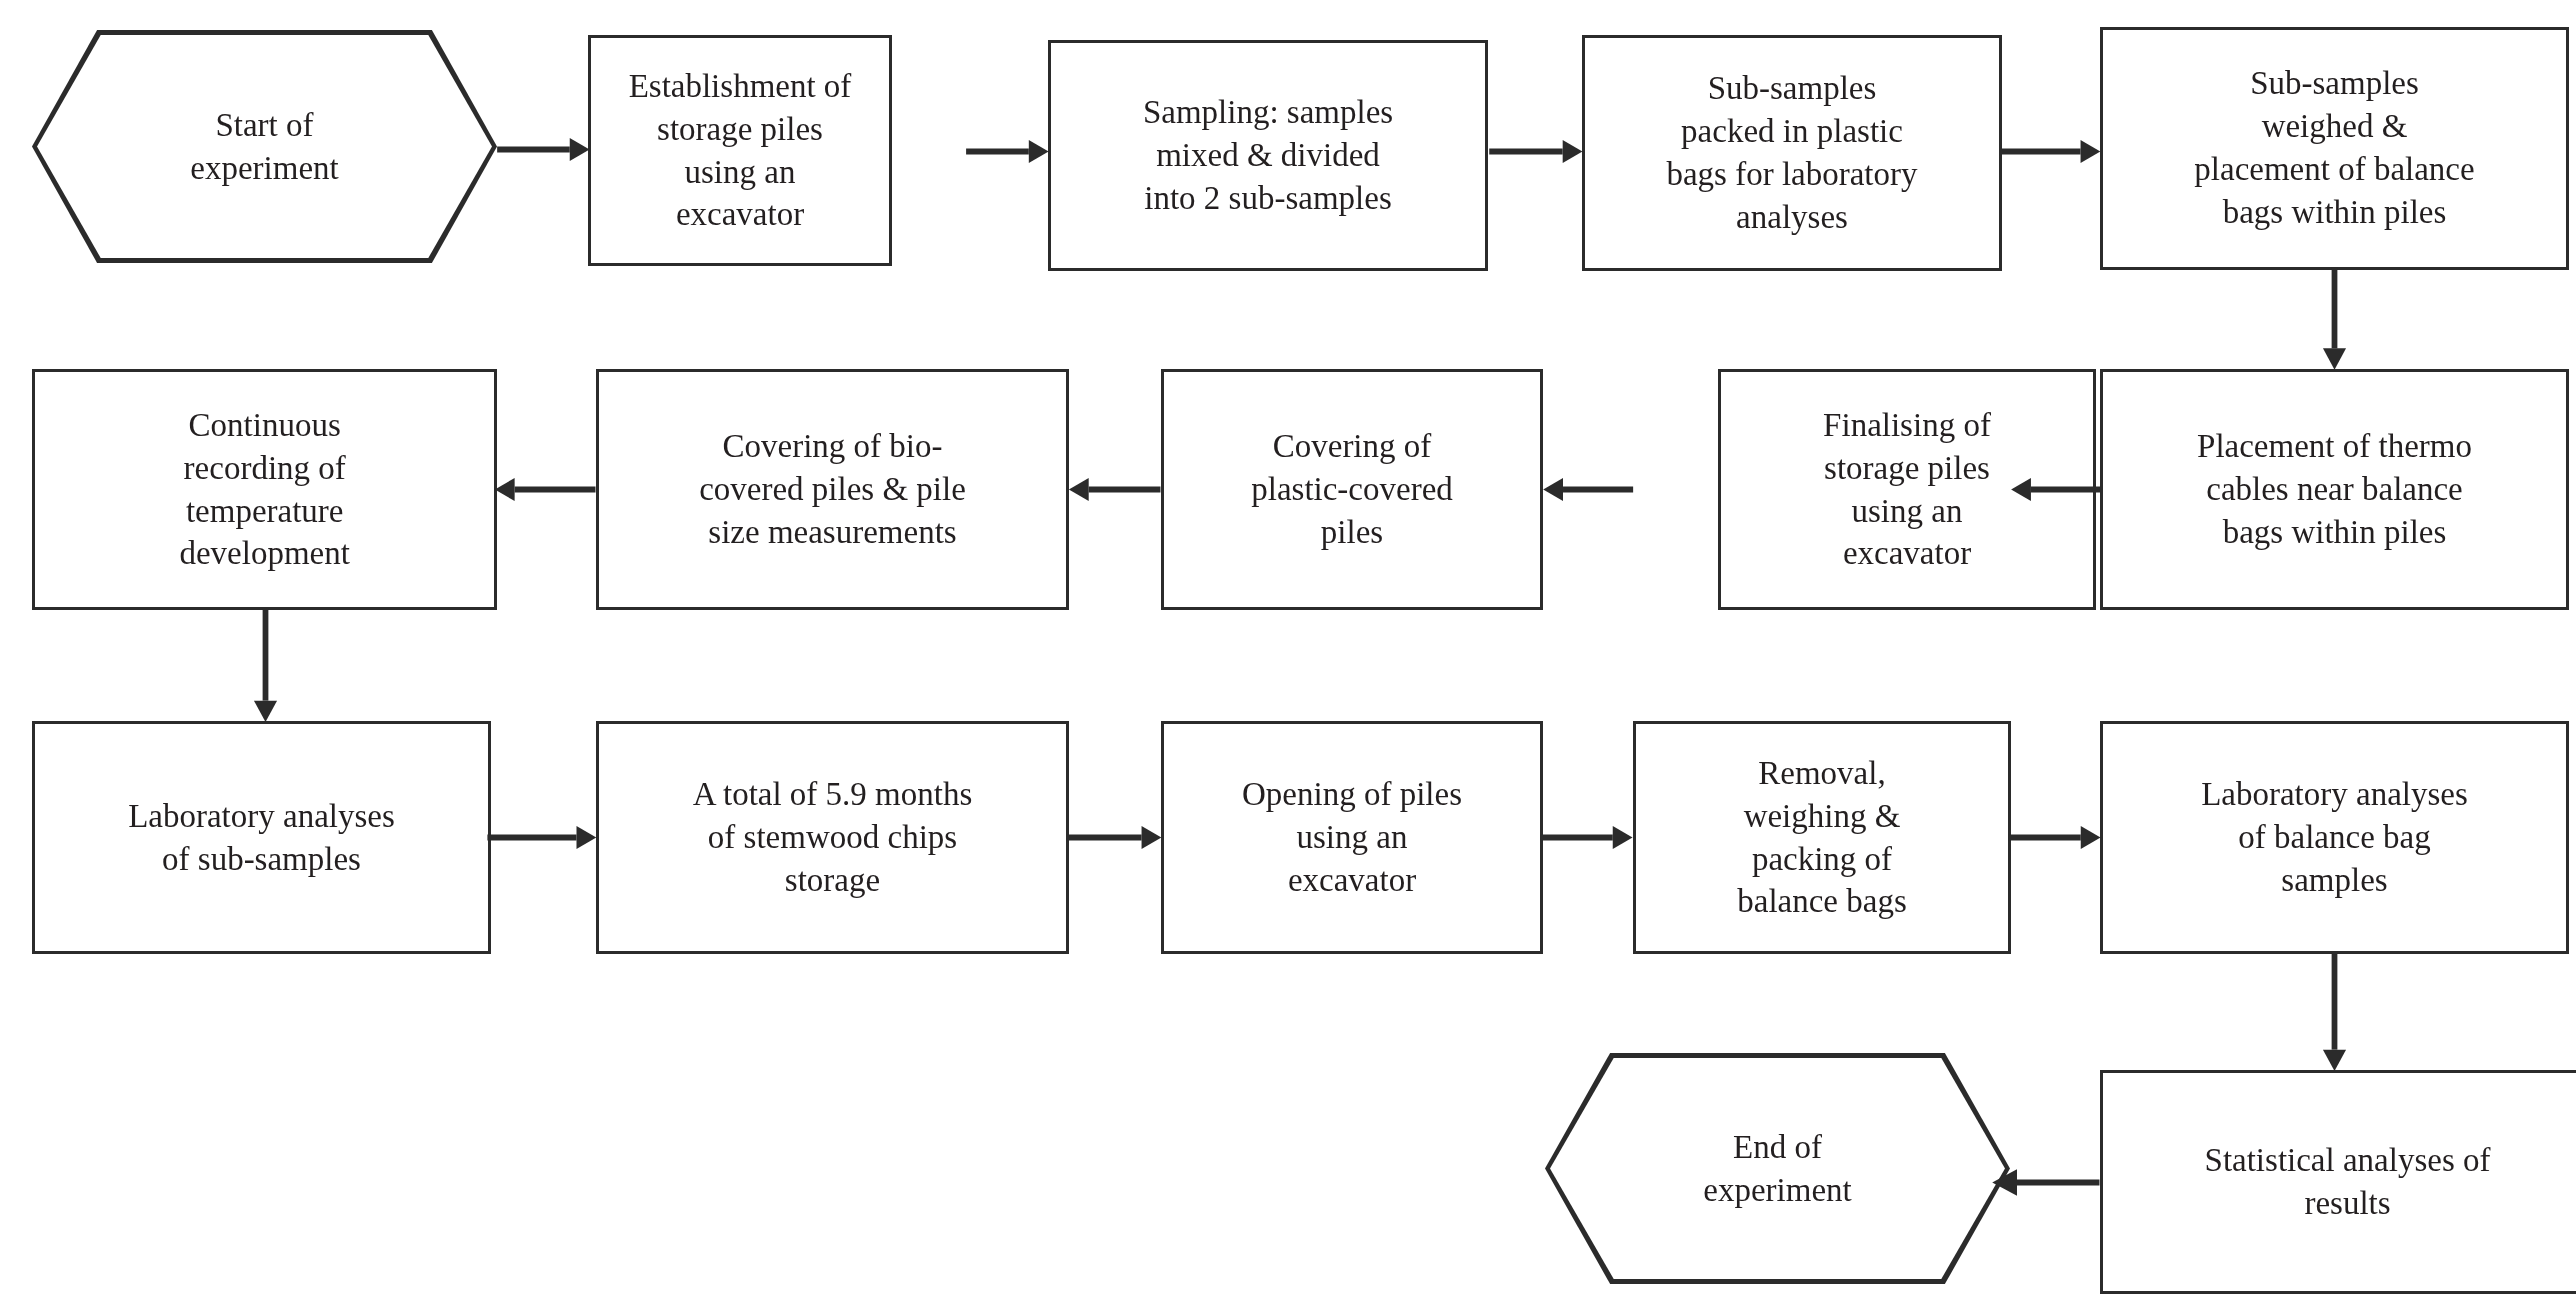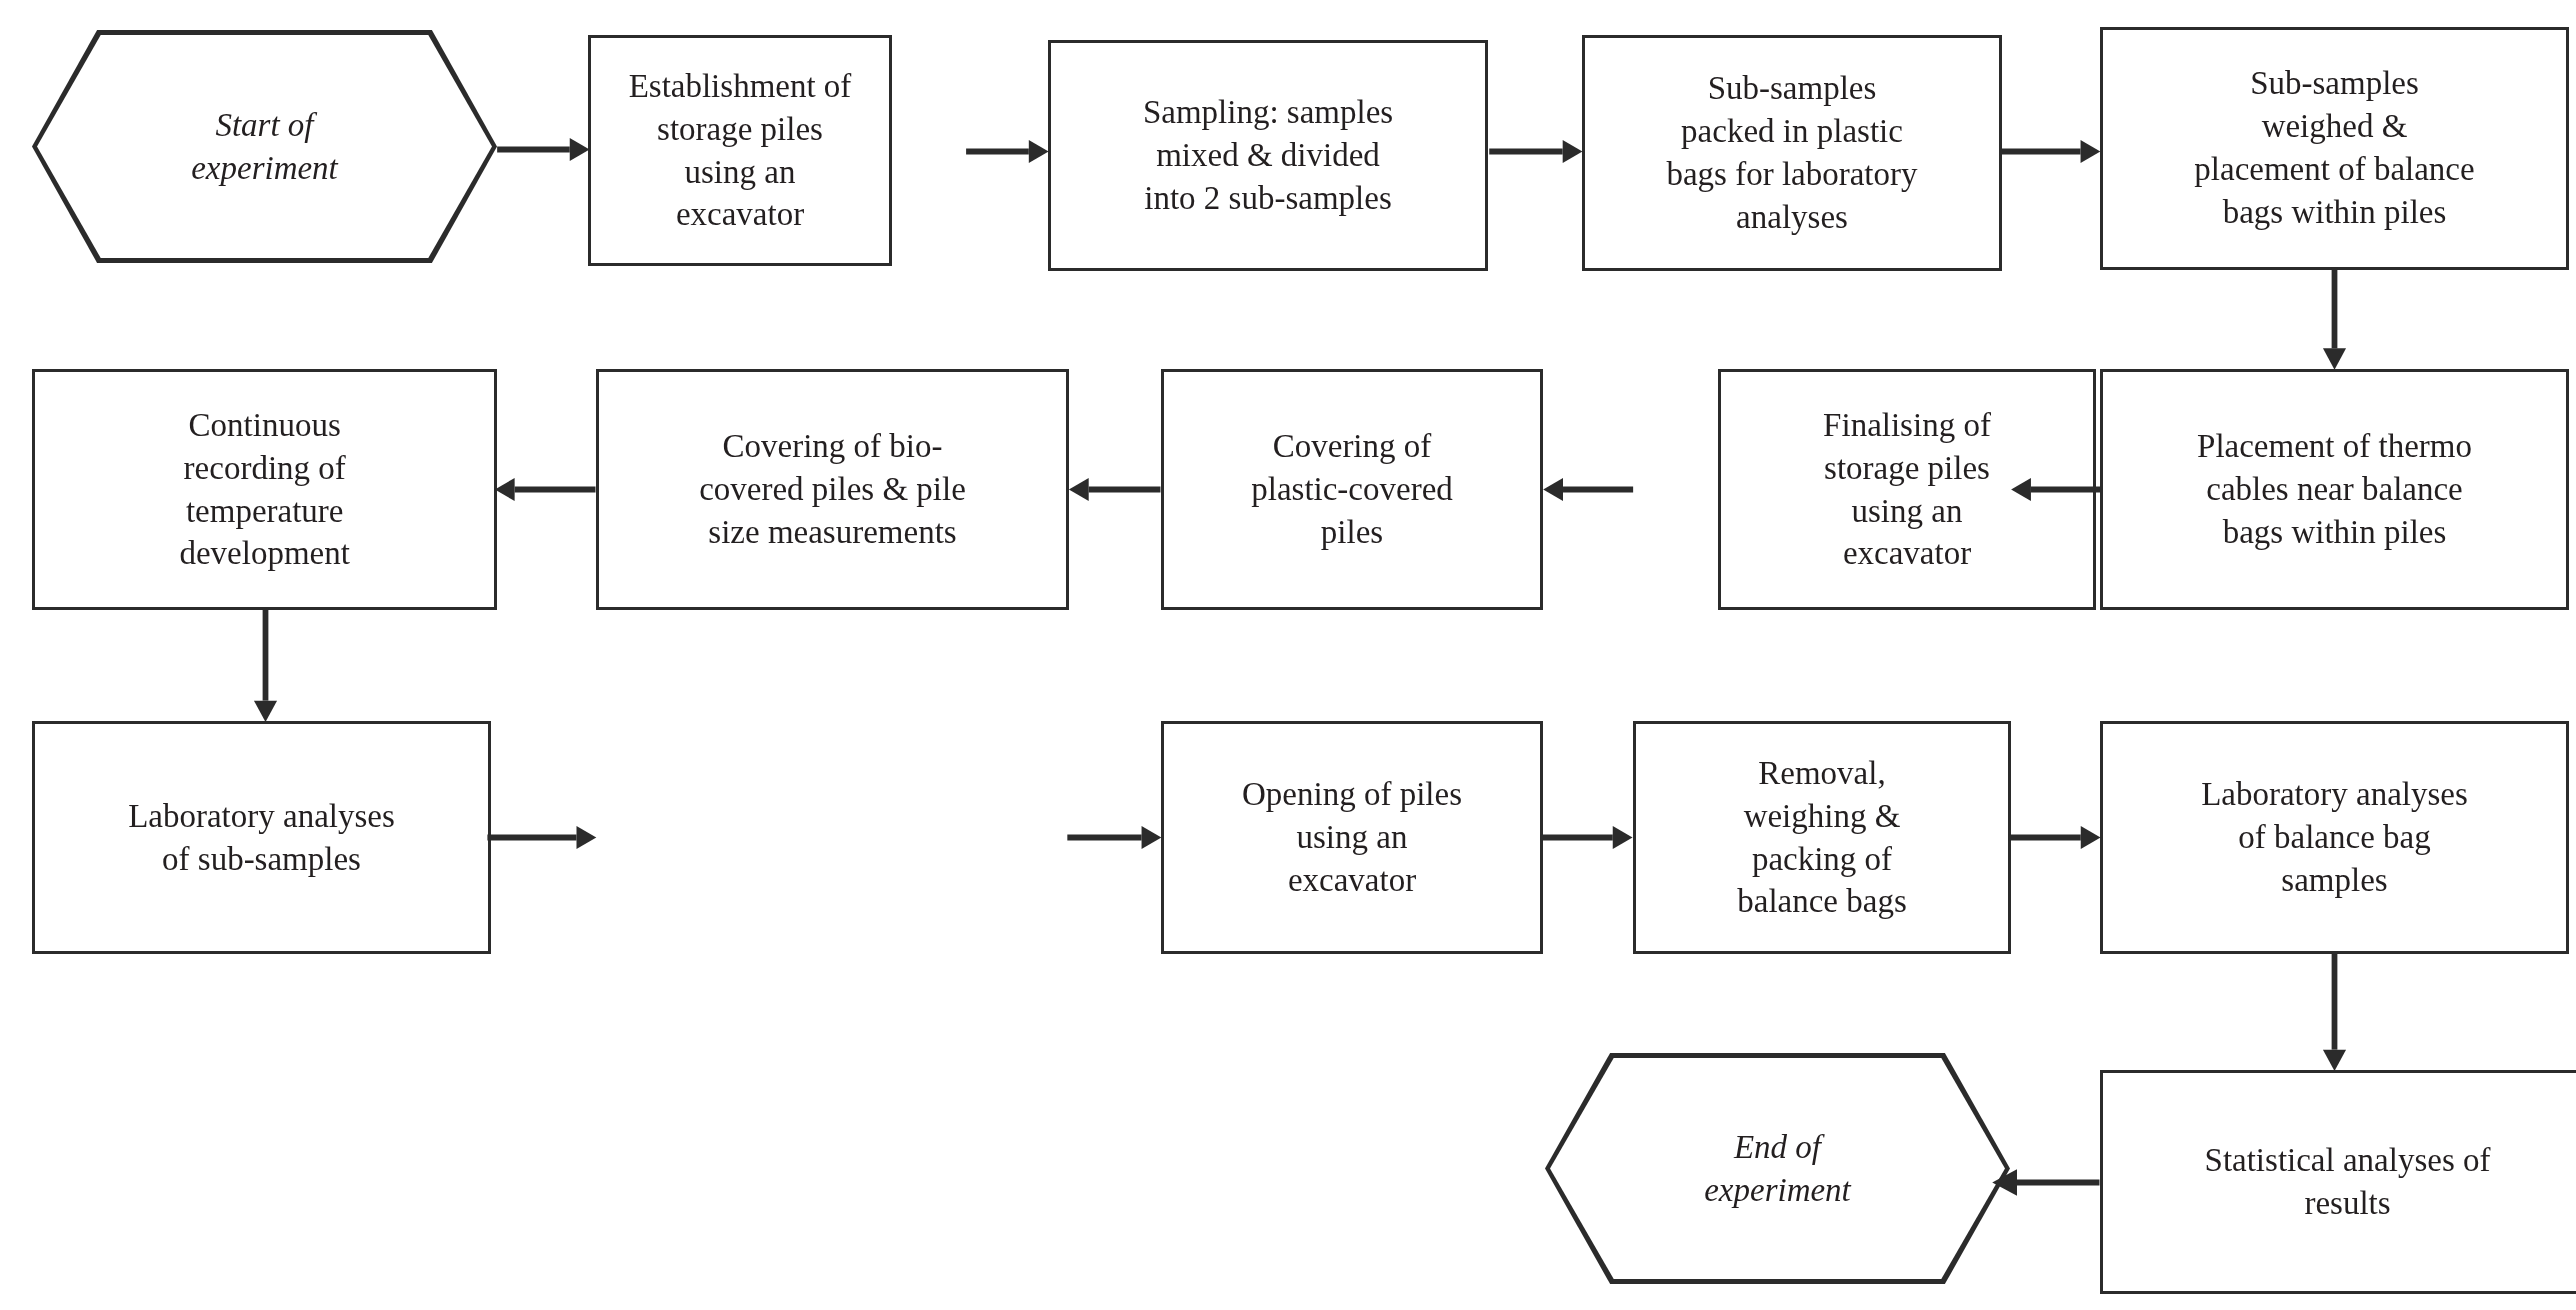--- a/index.html
+++ b/index.html
@@ -56,21 +56,20 @@
     justify-content: center;
   }
   .hex .label {
     display: block;
     width: 80%;
     text-align: center;
     color: #231f20;
     font-size: 33px;
     line-height: 1.30;
     white-space: pre-line;
-    font-style: italic;
   }
   
   .conn {
     position: absolute;
   }
   .conn svg {
     display: block;
     overflow: visible;
   }
 </style>
@@ -143,20 +142,25 @@
     <span class="label">Placement of thermo
 cables near balance
 bags within piles</span>
   </div>
 
   <div class="node box" style="left:32px; top:721px; width:459px; height:233px;">
     <span class="label">Laboratory analyses
 of sub-samples</span>
   </div>
 
+  <div class="node box" style="left:596px; top:721px; width:473px; height:233px;">
+    <span class="label">A total of 5.9 months
+of stemwood chips
+storage</span>
+  </div>
 
   <div class="node box" style="left:1161px; top:721px; width:382px; height:233px;">
     <span class="label">Opening of piles
 using an
 excavator</span>
   </div>
 
   <div class="node box" style="left:1633px; top:721px; width:378px; height:233px;">
     <span class="label">Removal,
 weighing &amp;

